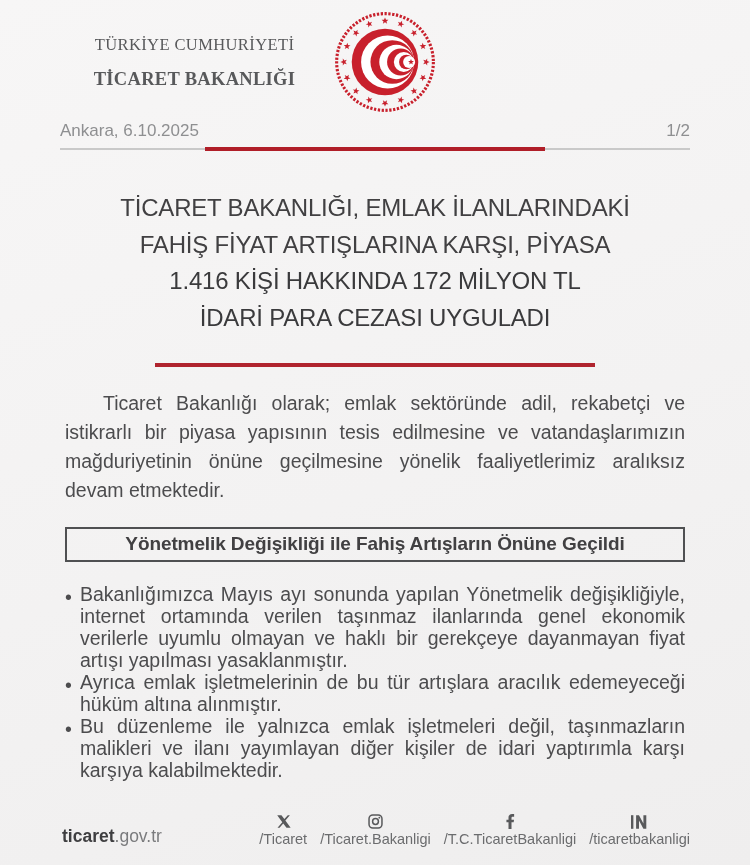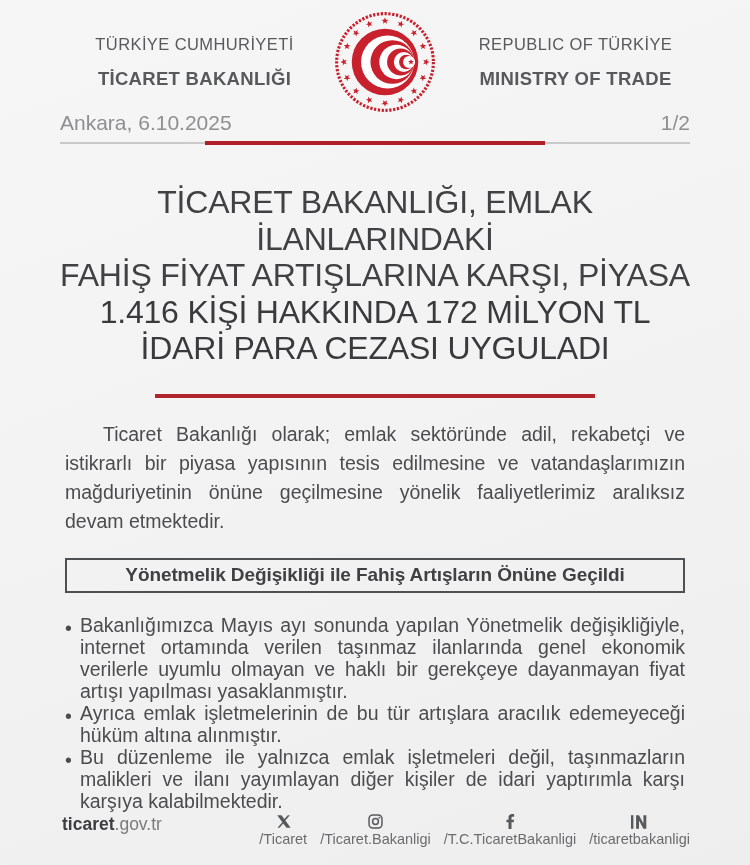--- a/index.html
+++ b/index.html
@@ -5,51 +5,51 @@
   * { margin:0; padding:0; box-sizing:border-box; }
   html,body { width:750px; }
   body { font-family:"Liberation Sans","DejaVu Sans",sans-serif; }
   .canvas{
     position:relative; width:750px; height:865px; overflow:hidden;
     background:linear-gradient(160deg,#f7f6f6 0%,#f3f2f2 55%,#efeeee 100%);
     color:#414042;
   }
   
   .hdr{ display:grid; grid-template-columns:1fr auto 1fr; align-items:center;
-        padding:10px 40px 0 60px; height:110px; }
+        padding:10px 40px 0 60px; height:110px;font-family:Liberation Serif, serif; }
   .hdr-block{ text-align:center; color:#58595b; }
   .hdr-line1{ font-size:16.5px; letter-spacing:.4px; font-weight:400; }
   .hdr-line2{ font-size:18.5px; letter-spacing:.3px; font-weight:700; margin-top:14px; }
   .logo-wrap{ width:112px; display:flex; justify-content:center; }
   .logo-wrap svg{ width:104px; height:104px; }
   
   .meta-row{ display:flex; justify-content:space-between; align-items:flex-start;
-             margin:1px 60px 0 60px; color:#8e8f91; font-size:21px; }
+             margin:11px 60px 0 60px; color:#8e8f91; font-size:17px; }
   .rule{ position:relative; margin:7px 60px 0 60px; height:2px; background:#c9c9c9; }
   .rule-red{ position:absolute; left:145px; top:-1px; width:340px; height:4px; background:#b01e28; }
   
   .headline{ margin:40px 55px 0 55px; text-align:center; }
-  .hl-line{ font-size:32px; line-height:36.5px; font-weight:400; color:#414042; letter-spacing:-0.2px; }
+  .hl-line{ font-size:24px; line-height:36.5px; font-weight:400; color:#414042; letter-spacing:-0.2px; }
   .hl-line.bold{ font-weight:400; color:#3a3a3c; }
   .hl-underline{ width:440px; height:4px; background:#b0242e; margin:27px auto 0 auto; }
   
   .intro{ margin:22px 65px 0 65px; font-size:19.5px; line-height:29px;
           text-align:justify; text-indent:38px; color:#4c4c4e; }
   
   .section-box{ margin:22px 65px 0 65px; border:2px solid #4f5052;
                 padding:4px 6px 5px 6px; text-align:center; }
   .section-box span{ font-size:19px; font-weight:700; color:#414042; letter-spacing:-0.1px; }
   
   .bullets{ margin:21px 65px 0 65px; list-style:none; }
   .bullets li{ display:flex; align-items:flex-start; }
   .bullet-dot{ width:15px; flex:0 0 15px; font-size:19.5px; line-height:29px; color:#4c4c4e; }
   .bullet-text{ flex:1; font-size:19.5px; line-height:22px; text-align:justify; color:#4c4c4e; }
   
   .footer{ position:absolute; left:62px; right:60px; bottom:18px;
-           display:flex; justify-content:space-between; align-items:flex-start; }
+           display:flex; justify-content:space-between; align-items:flex-end; }
   .site{ font-size:17.5px; color:#7a7b7d; }
   .site b{ color:#3e3e40; font-weight:700; }
   .socials{ display:flex; gap:13px; align-items:center; }
   .social{ display:flex; align-items:center; gap:2px; color:#6b6c6e; font-size:14.5px;flex-direction:column; }
   .social svg{ display:block; }
   .sicon{ fill:#58595b; }
 </style>
 </head>
 <body>
 
@@ -85,24 +85,20 @@
         <circle r="32" fill="#c8202c"></circle>
         <circle r="25.5" cx="2.5" fill="#ffffff"></circle>
         <circle r="21" cx="7" fill="#c8202c"></circle>
         <circle r="16.5" cx="11" fill="#ffffff"></circle>
         <circle r="13" cx="15" fill="#c8202c"></circle>
         <circle r="9.5" cx="18" fill="#ffffff"></circle>
         <circle r="7" cx="20.5" fill="#c8202c"></circle>
         <circle r="5.8" cx="23.2" fill="#ffffff"></circle>
         <use href="#star" transform="translate(25 0) scale(0.85)"></use>
       </svg>
-    </div>
-    <div class="hdr-block">
-      <div class="hdr-line1">REPUBLIC OF TÜRKİYE</div>
-      <div class="hdr-line2">MINISTRY OF TRADE</div>
     </div>
   </header>
 
   <div class="meta-row">
     <span>Ankara, 6.10.2025</span>
     <span>1/2</span>
   </div>
   <div class="rule">
     <div class="rule-red"></div>
   </div>

